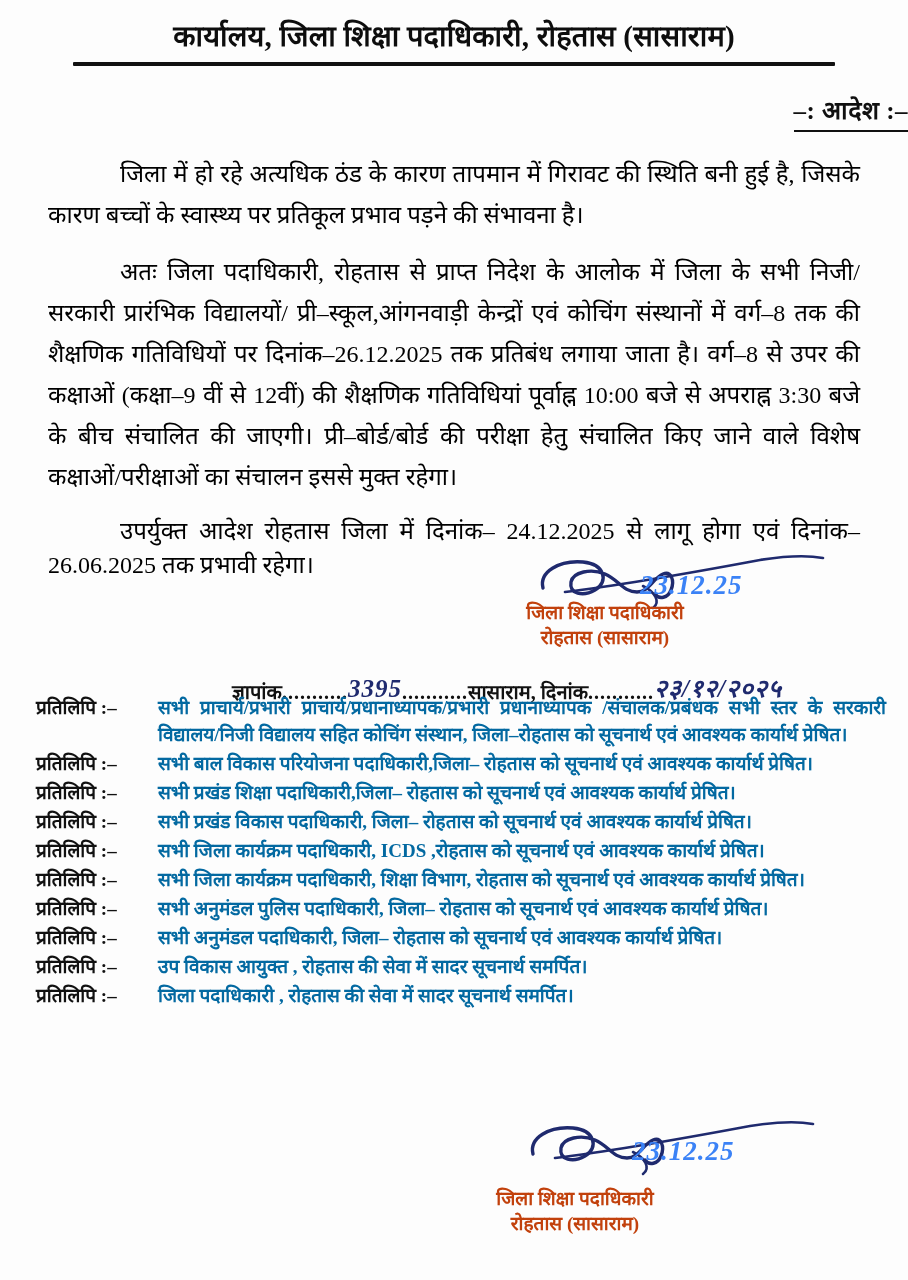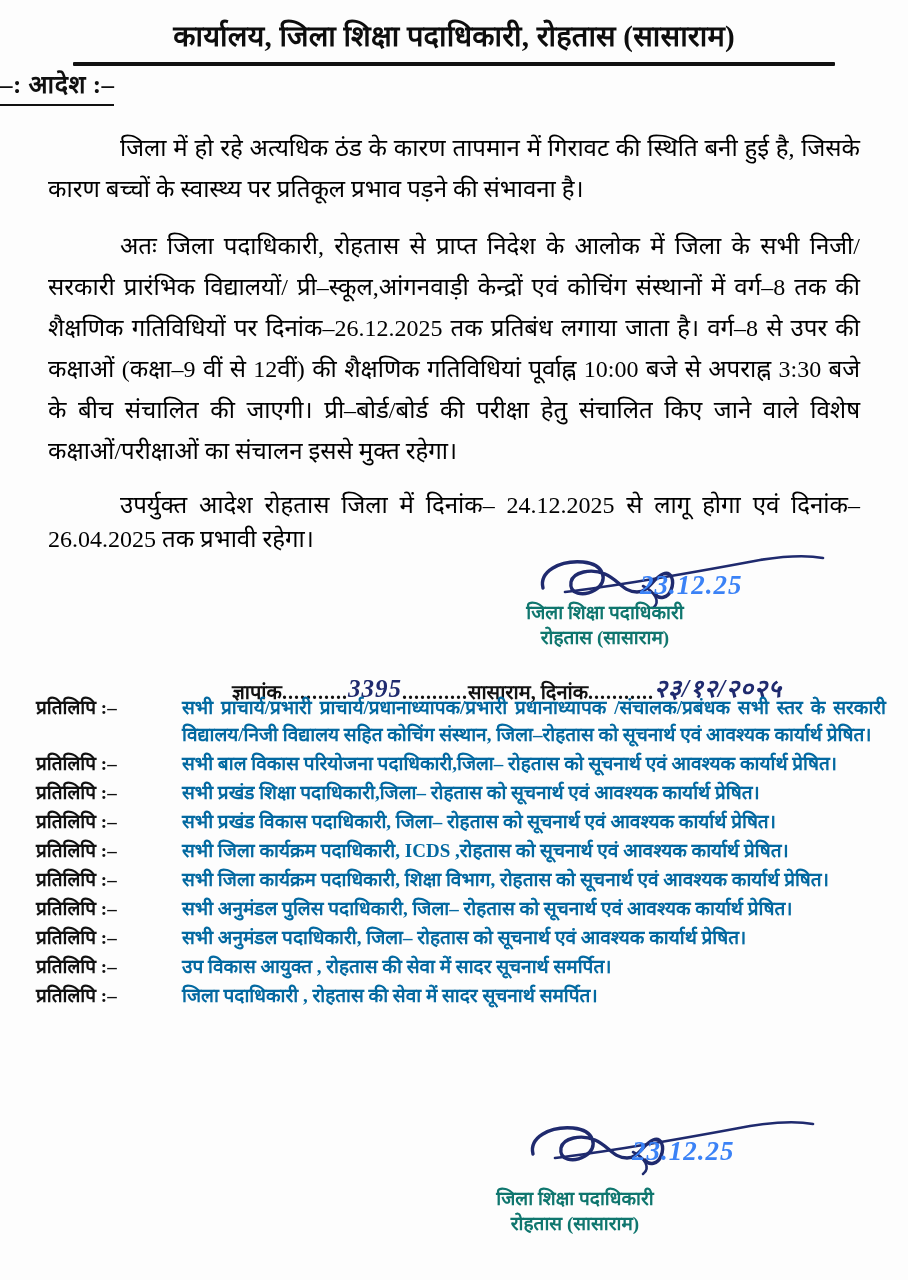--- a/index.html
+++ b/index.html
@@ -39,21 +39,22 @@
     padding: 0 6px 6px 6px;
   }
   .header-rule {
     width: 762px;
     height: 4px;
     background: #111;
     margin: 2px auto 0 auto;
     border-radius: 1px;
   }
   .order-word-wrap {
-    text-align: left;
+    text-align: right;
+    margin-top: 26px;
   }
   .order-word {
     display: inline-block;
     font-size: 25px;
     font-weight: 700;
     letter-spacing: 0.5px;
     padding-bottom: 4px;
     border-bottom: 2px solid #111;
   }
 
@@ -77,21 +78,21 @@
     line-height: 34px;
     margin-bottom: 4px;
   }
 
   
   .sign-block {
     text-align: center;
     font-size: 19px;
     font-weight: 700;
     line-height: 25px;
-    color: #0f766e;
+    color: #c2410c;
   }
   .sign-block-1 {
     position: absolute;
     left: 470px;
     top: 600px;
     width: 270px;
   }
   .sign-block-2 {
     position: absolute;
     left: 440px;
@@ -150,21 +151,20 @@
   .copy-list {
     position: absolute;
     left: 36px;
     top: 694px;
     right: 22px;
   }
   .copy-row {
     display: flex;
     align-items: flex-start;
     margin-bottom: 2px;
-    gap: 24px;
   }
   .copy-label {
     flex: 0 0 118px;
     font-size: 19px;
     font-weight: 700;
     line-height: 27px;
     white-space: nowrap;
     color: #111;
   }
   .copy-text {
@@ -190,21 +190,21 @@
     <div class="header-rule"></div>
   </div>
 
   <div class="order-word-wrap">
     <span class="order-word">–: आदेश :–</span>
   </div>
 
   <div class="body-wrap">
     <p class="para">जिला में हो रहे अत्यधिक ठंड के कारण तापमान में गिरावट की स्थिति बनी हुई है, जिसके कारण बच्चों के स्वास्थ्य पर प्रतिकूल प्रभाव पड़ने की संभावना है।</p>
     <p class="para">अतः जिला पदाधिकारी, रोहतास से प्राप्त निदेश के आलोक में जिला के सभी निजी/सरकारी प्रारंभिक विद्यालयों/ प्री–स्कूल,आंगनवाड़ी केन्द्रों एवं कोचिंग संस्थानों में वर्ग–8 तक की शैक्षणिक गतिविधियों पर दिनांक–26.12.2025 तक प्रतिबंध लगाया जाता है। वर्ग–8 से उपर की कक्षाओं (कक्षा–9 वीं से 12वीं) की शैक्षणिक गतिविधियां पूर्वाह्न 10:00 बजे से अपराह्न 3:30 बजे के बीच संचालित की जाएगी। प्री–बोर्ड/बोर्ड की परीक्षा हेतु संचालित किए जाने वाले विशेष कक्षाओं/परीक्षाओं का संचालन इससे मुक्त रहेगा।</p>
-    <p class="para tight">उपर्युक्त आदेश रोहतास जिला में दिनांक– 24.12.2025 से लागू होगा एवं दिनांक–26.04.2025 तक प्रभावी रहेगा।</p>
+    <p class="para tight">उपर्युक्त आदेश रोहतास जिला में दिनांक– 24.12.2025 से लागू होगा एवं दिनांक–26.06.2025 तक प्रभावी रहेगा।</p>
   </div>
 
   <svg class="sig-svg-1" viewBox="0 0 310 62">
     <path d="M8 36 C4 20, 24 8, 48 10 C70 12, 74 30, 60 38 C48 45, 34 42, 36 30 C38 20, 56 16, 70 22
              C84 28, 88 40, 102 40 C114 40, 118 26, 128 22 C136 19, 140 28, 136 38
              C133 46, 124 48, 120 42" fill="none" stroke="#1f2a6e" stroke-width="3.4" stroke-linecap="round" stroke-linejoin="round"></path>
     <path d="M30 40 C80 34, 150 22, 225 8 C250 4, 272 3, 288 6" fill="none" stroke="#1f2a6e" stroke-width="2.6" stroke-linecap="round"></path>
     <path d="M108 34 C120 40, 126 50, 118 56" fill="none" stroke="#1f2a6e" stroke-width="2.6" stroke-linecap="round"></path>
   </svg>
   <div class="sig-date sig-date-1">23.12.25</div>

